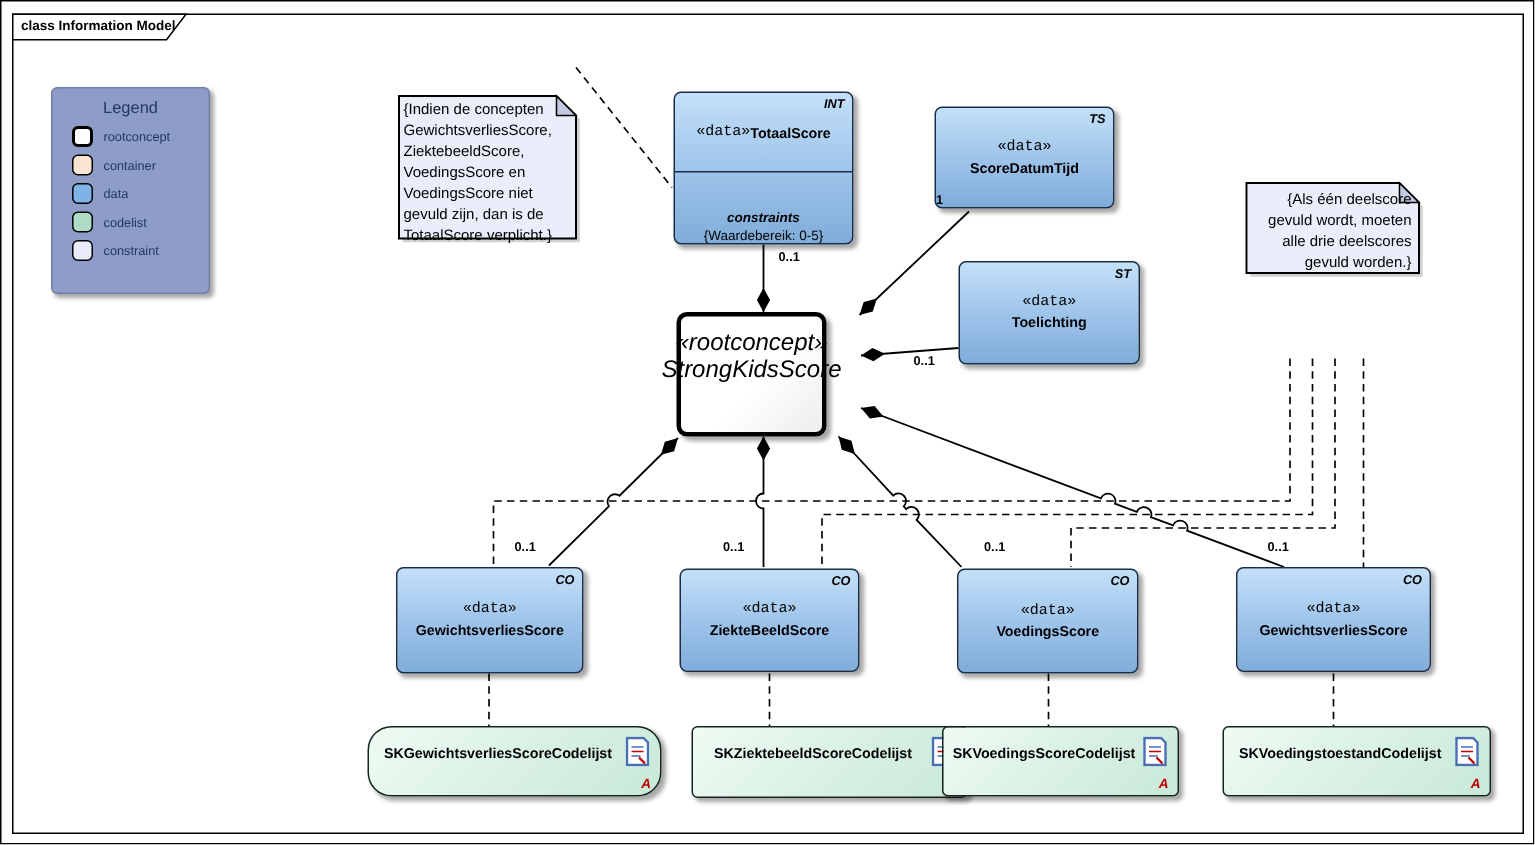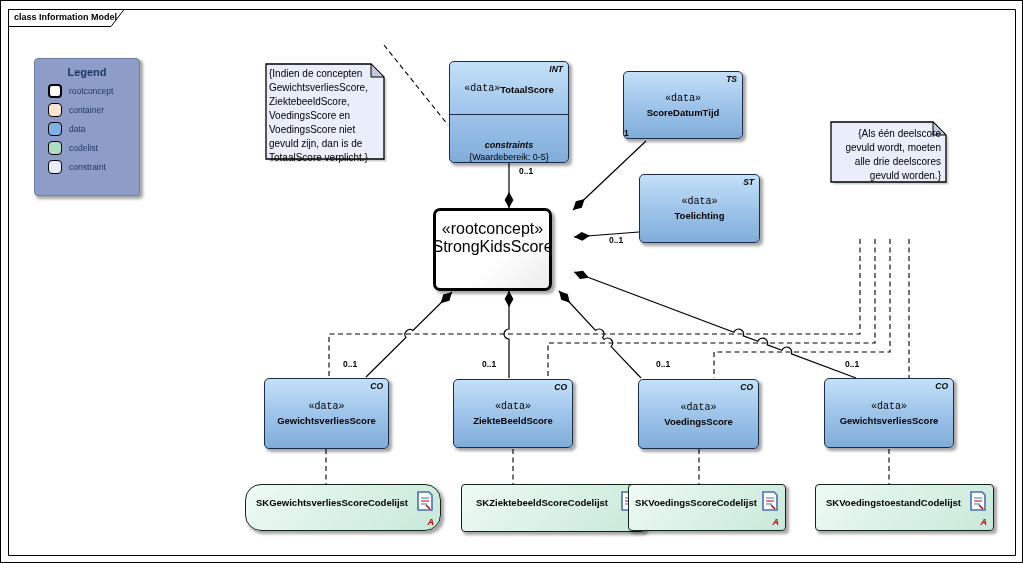--- a/index.html
+++ b/index.html
@@ -12,21 +12,21 @@
   .abs{position:absolute;}
   
   .tab-label{left:13px;top:11px;font-size:9px;font-weight:bold;}
   
   .legend{
     left:33px;top:57px;width:104px;height:136px;background:#8e9dc8;
     border:1px solid #6f7ea9;border-radius:4px;
     box-shadow:2.5px 2.5px 3px rgba(0,0,0,.35);
     display:flex;flex-direction:column;align-items:stretch;
   }
-  .legend-title{font-size:11px;font-weight:bold;color:#1f3864;text-align:center;margin:7px 0 6px 0;}
+  .legend-title{font-size:11px;font-weight:normal;color:#1f3864;text-align:center;margin:7px 0 6px 0;}
   .legend-item{display:flex;align-items:center;gap:7px;margin:0 0 5px 13px;}
   .swatch{width:14px;height:14px;border:1.2px solid #000;border-radius:4px;background:#fff;flex:0 0 auto;box-sizing:border-box;}
   .swatch.thick{border-width:2.6px;}
   .legend-label{font-size:8.5px;color:#1f3864;}
   
   .cls{
     border:1.3px solid #1a2c47;border-radius:5px;box-sizing:border-box;
     background:linear-gradient(180deg,#c3e0f8 0%,#9cc2e9 55%,#7fadd9 100%);
     box-shadow:2.5px 2.5px 3px rgba(0,0,0,.35);
     display:flex;flex-direction:column;align-items:center;justify-content:center;
@@ -151,21 +151,21 @@
     <div class="stereo">«data»</div>
     <div class="clsname">ScoreDatumTijd</div>
   </div>
 
   <div class="abs cls" style="left:638px;top:173px;width:121px;height:69px;">
     <span class="typecode">ST</span>
     <div class="stereo">«data»</div>
     <div class="clsname">Toelichting</div>
   </div>
 
-  <div class="abs root" style="left:432px;top:207px;width:119px;height:83px;">
+  <div class="abs root" style="left:450px;top:207px;width:100px;height:83px;font-style:italic;">
     <div class="stereo">«rootconcept»</div>
     <div class="clsname">StrongKidsScore</div>
   </div>
 
   <div class="abs cls" style="left:263px;top:377px;width:125px;height:71px;">
     <span class="typecode">CO</span>
     <div class="stereo">«data»</div>
     <div class="clsname">GewichtsverliesScore</div>
   </div>
 

